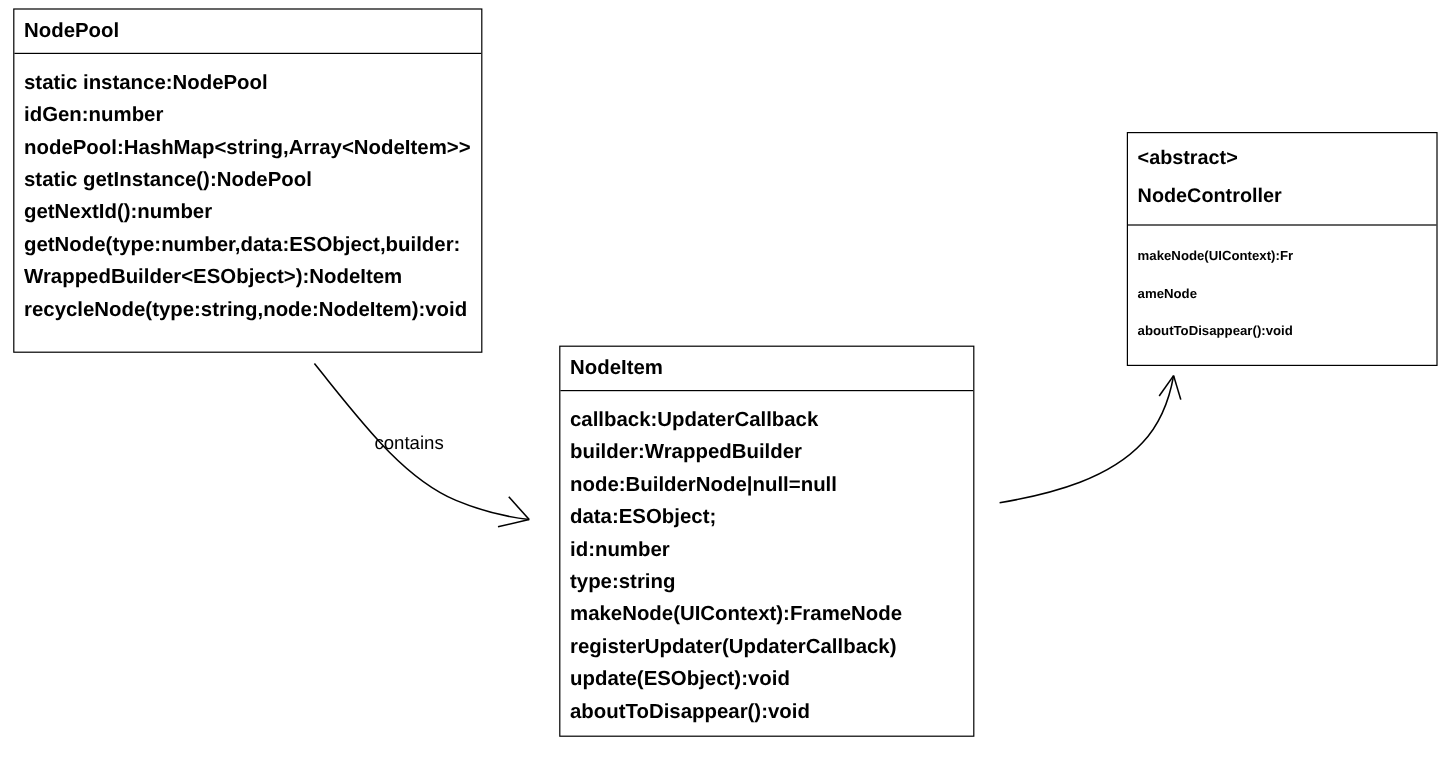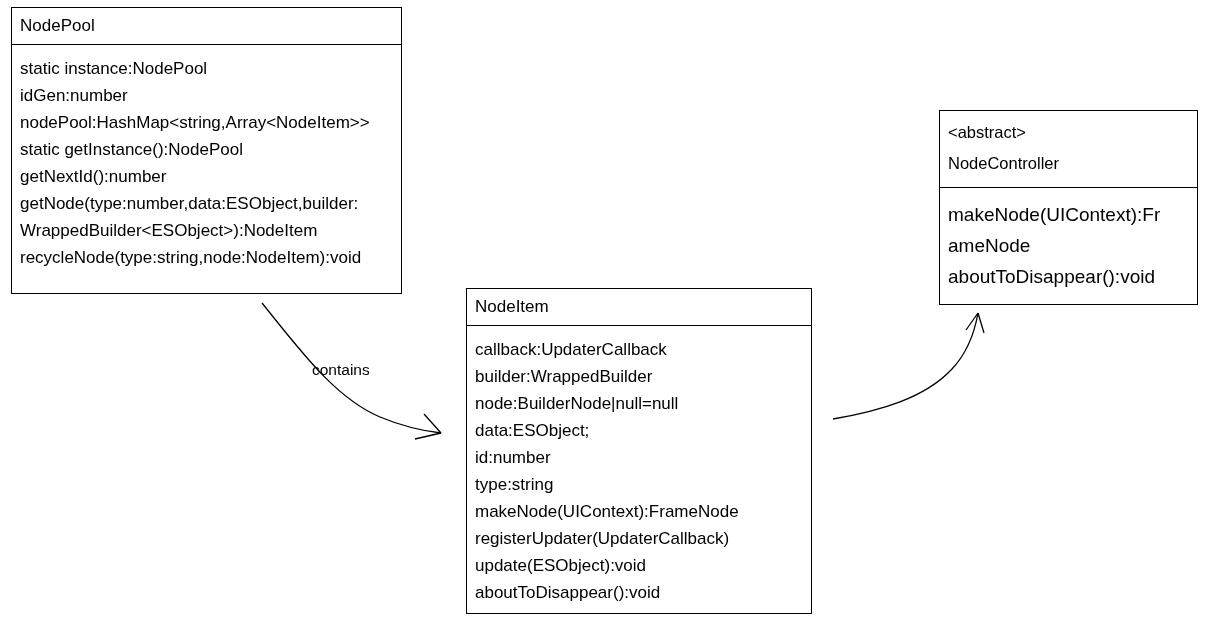--- a/index.html
+++ b/index.html
@@ -15,20 +15,21 @@
     background: #ffffff;
     overflow: hidden;
     font-family: "Liberation Sans", sans-serif;
     -webkit-font-smoothing: antialiased;
   }
   .uml-class {
     position: absolute;
     box-sizing: border-box;
     border: 1.4px solid #000000;
     background: #ffffff;
+    font-weight: bold;
   }
   .class-header {
     box-sizing: border-box;
     padding: 4px 8px 5px 8px;
     border-bottom: 1.4px solid #000000;
   }
   .class-header .stereotype,
   .class-header .class-name {
     display: block;
     color: #000000;
@@ -72,21 +73,21 @@
   }
   #box-nodecontroller .class-header .stereotype,
   #box-nodecontroller .class-header .class-name {
     font-size: 16.5px;
     line-height: 31px;
   }
   #box-nodecontroller .class-body {
     padding: 11px 8px 10px 8px;
   }
   #box-nodecontroller .member-line {
-    font-size: 19px;
+    font-size: 11px;
     line-height: 31px;
   }
 
   
   #connectors {
     position: absolute;
     left: 0;
     top: 0;
     width: 1212px;
     height: 637px;

